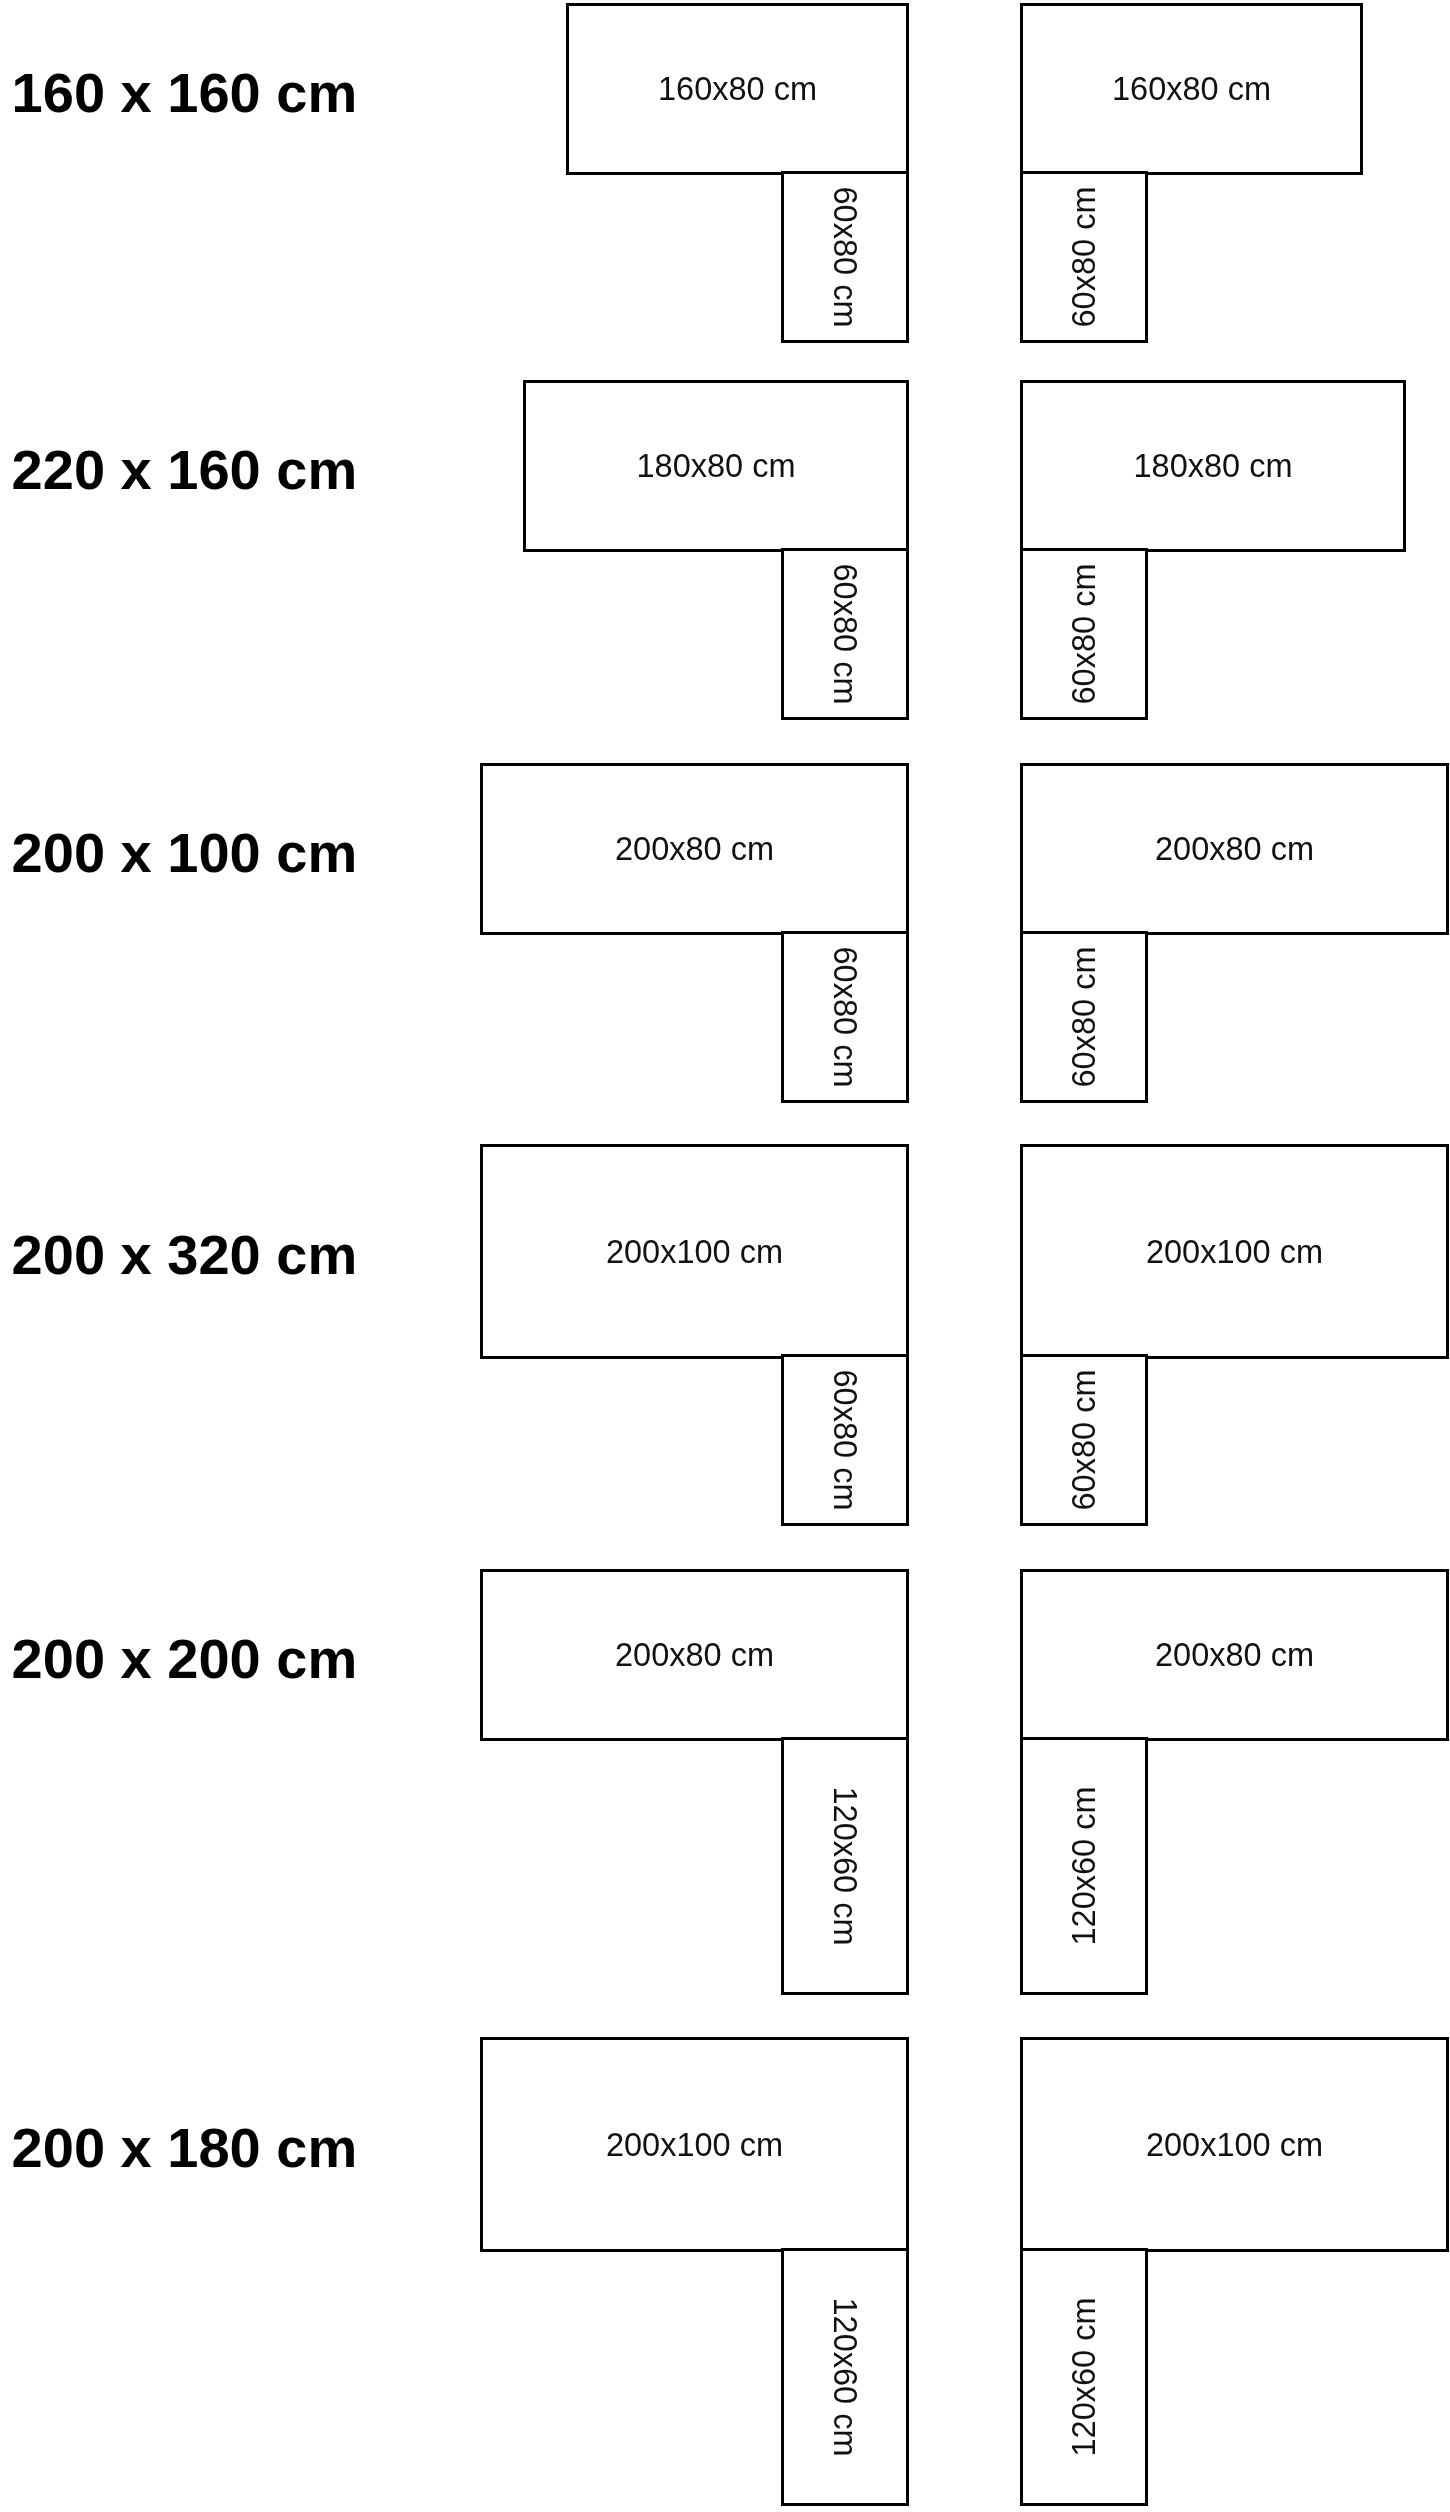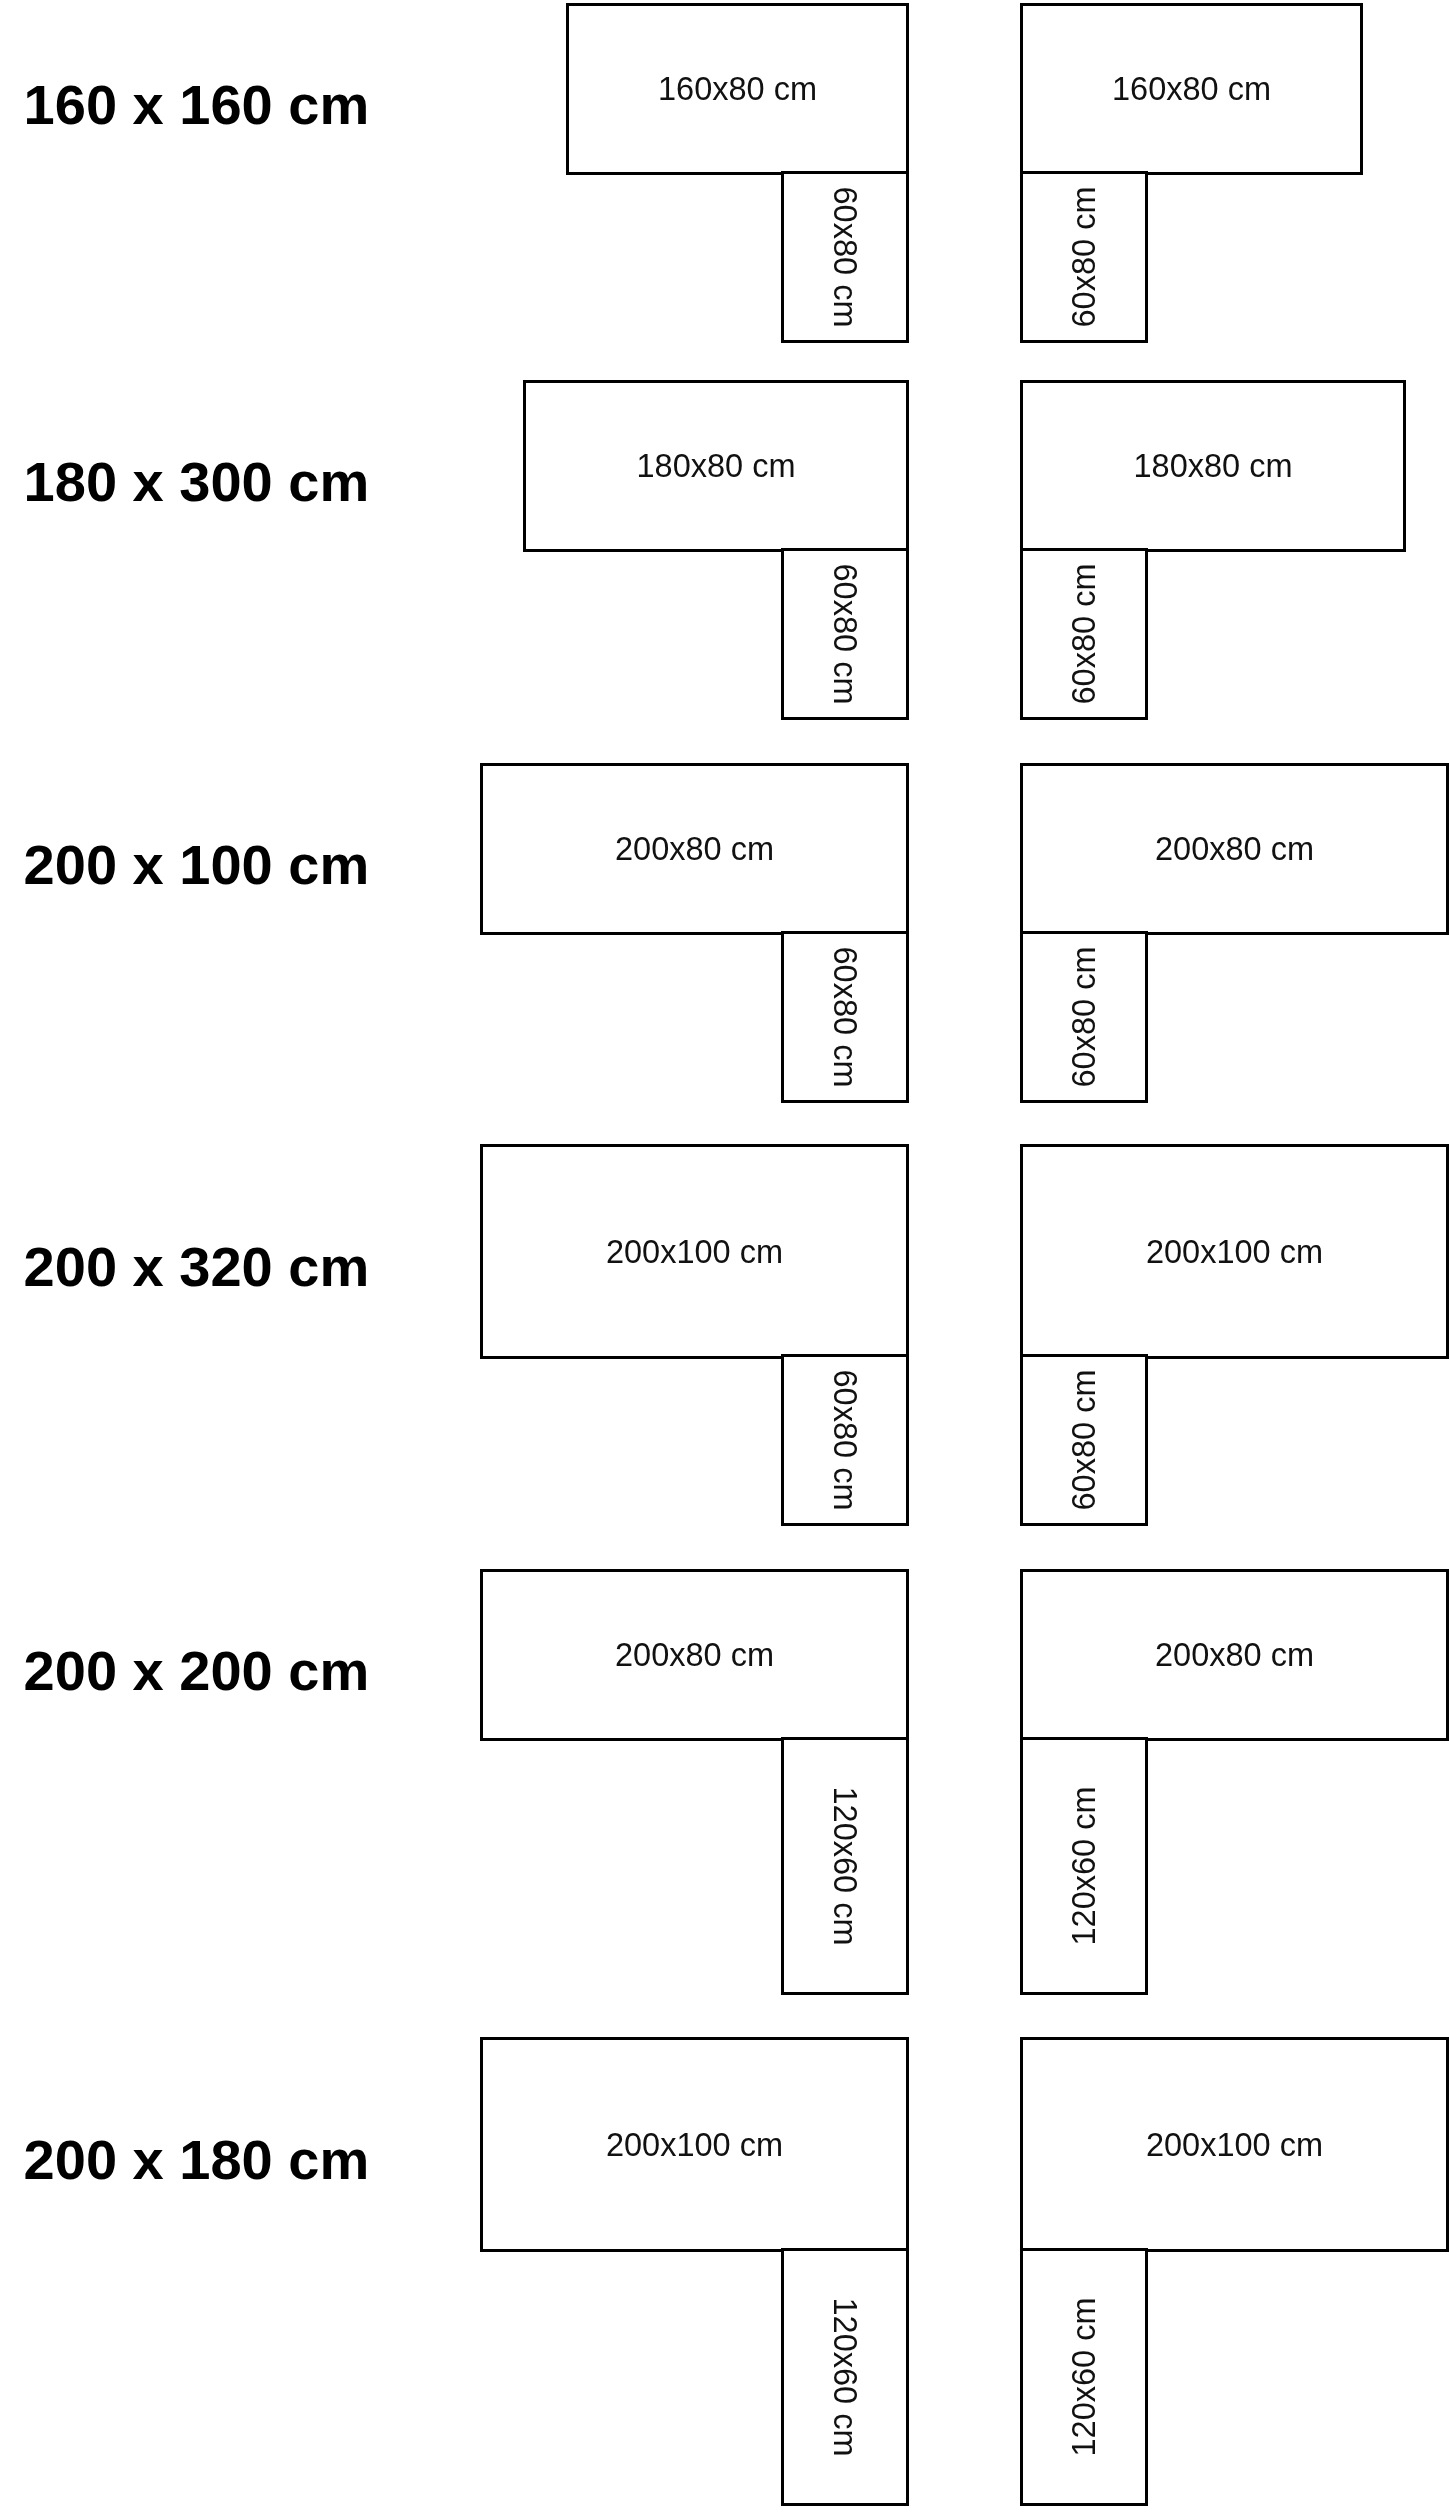--- a/index.html
+++ b/index.html
@@ -21,21 +21,21 @@
   }
   .row {
     position: absolute;
     left: 0;
     top: 0;
     width: 0;
     height: 0;
   }
   .size-label {
     position: absolute;
-    margin: 16px;
+    margin: 4px;
     font-size: 56px;
     font-weight: bold;
     line-height: 1;
     white-space: nowrap;
     color: #000000;
     transform: translateY(-50%);
   }
   .rect {
     position: absolute;
     box-sizing: border-box;
@@ -76,21 +76,21 @@
       <div class="rect top-rect" style="left: 1020px; top: 3px; width: 343px; height: 172px;">
         <span class="rect-label horiz">160x80 cm</span>
       </div>
       <div class="rect return-rect" style="left: 1020px; top: 171px; width: 128px; height: 172px;">
         <span class="rect-label ccw">60x80 cm</span>
       </div>
     </div>
   </section>
 
   <section class="row">
-    <h2 class="size-label" style="left: 7.6px; top: 466px;">180 x 300 cm</h2>
+    <h2 class="size-label" style="left: 7.6px; top: 466px;">220 x 160 cm</h2>
 
     <div class="config left">
       <div class="rect top-rect" style="left: 523px; top: 380px; width: 386px; height: 172px;">
         <span class="rect-label horiz">180x80 cm</span>
       </div>
       <div class="rect return-rect" style="left: 781px; top: 548px; width: 128px; height: 172px;">
         <span class="rect-label cw">60x80 cm</span>
       </div>
     </div>
 

